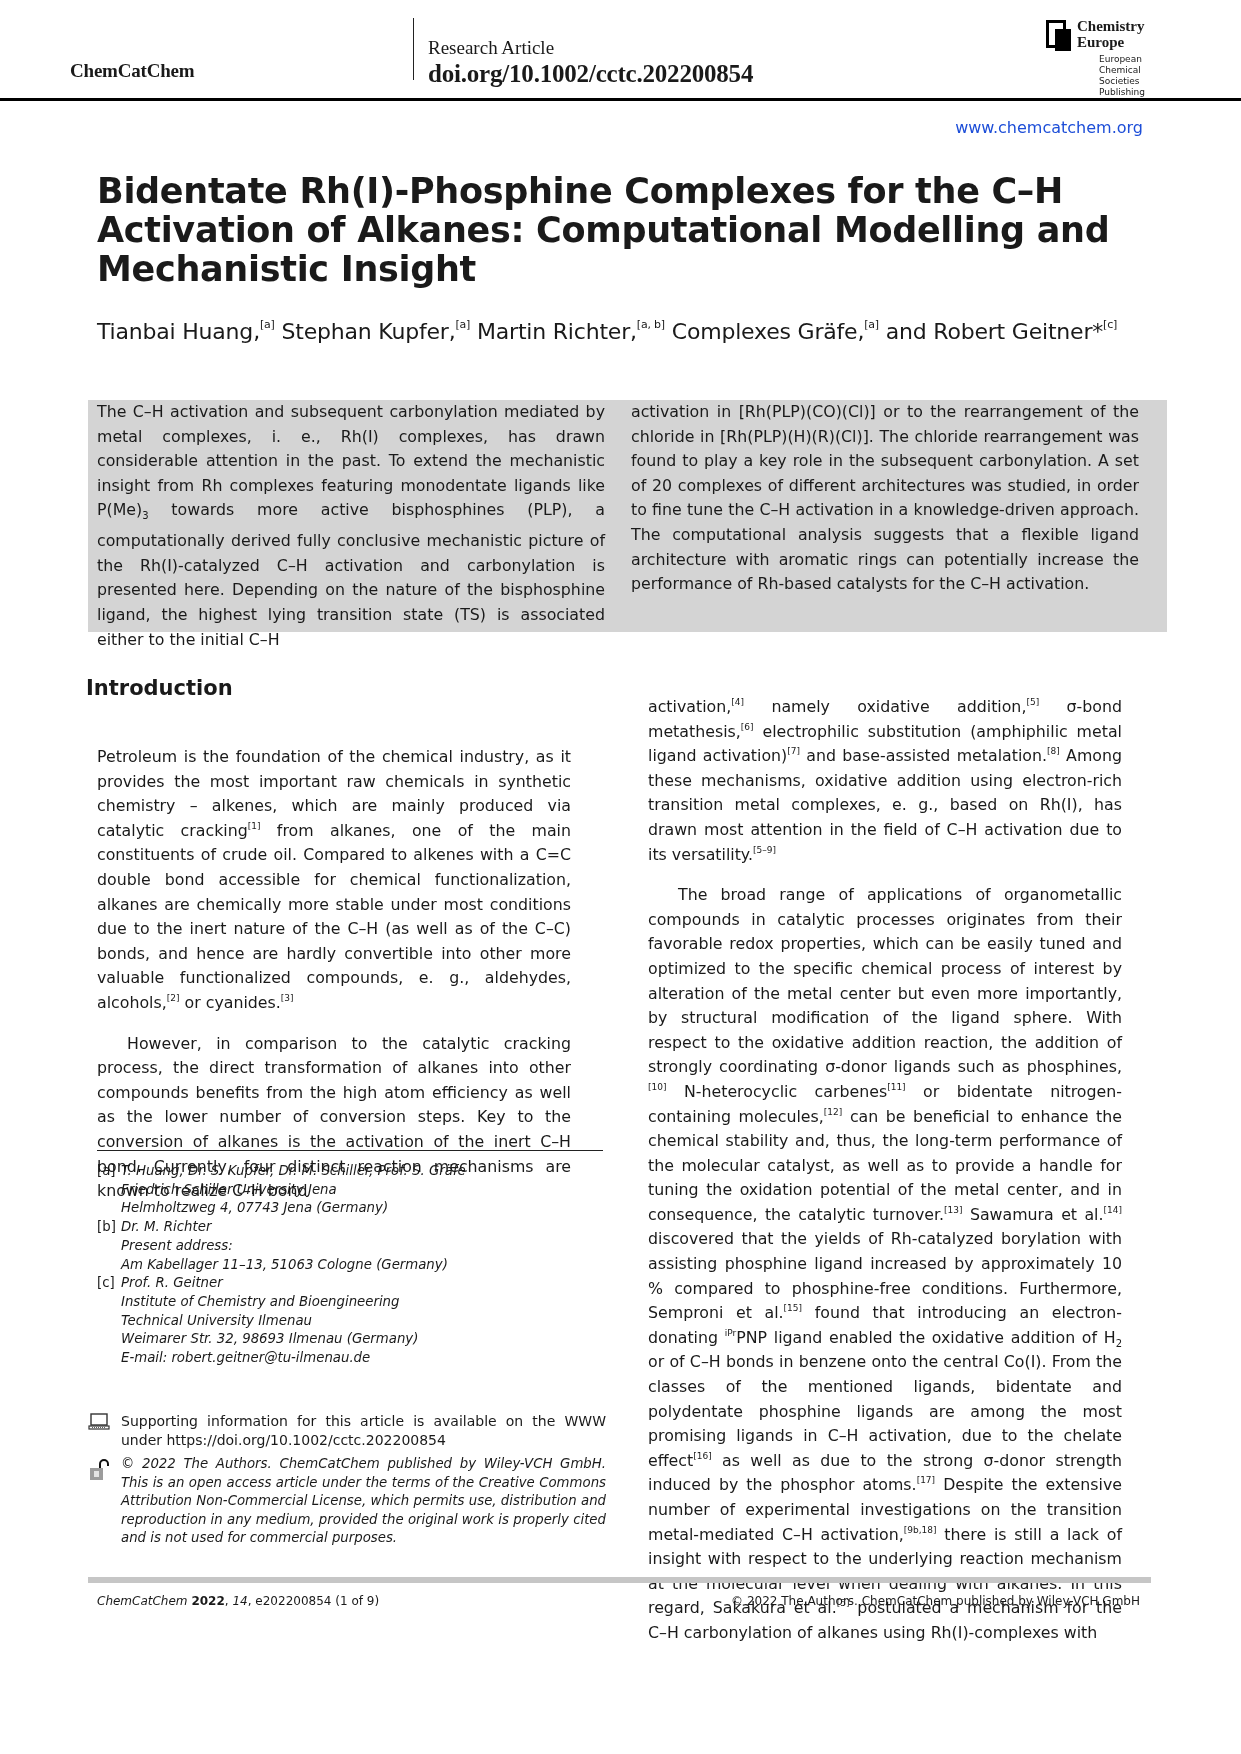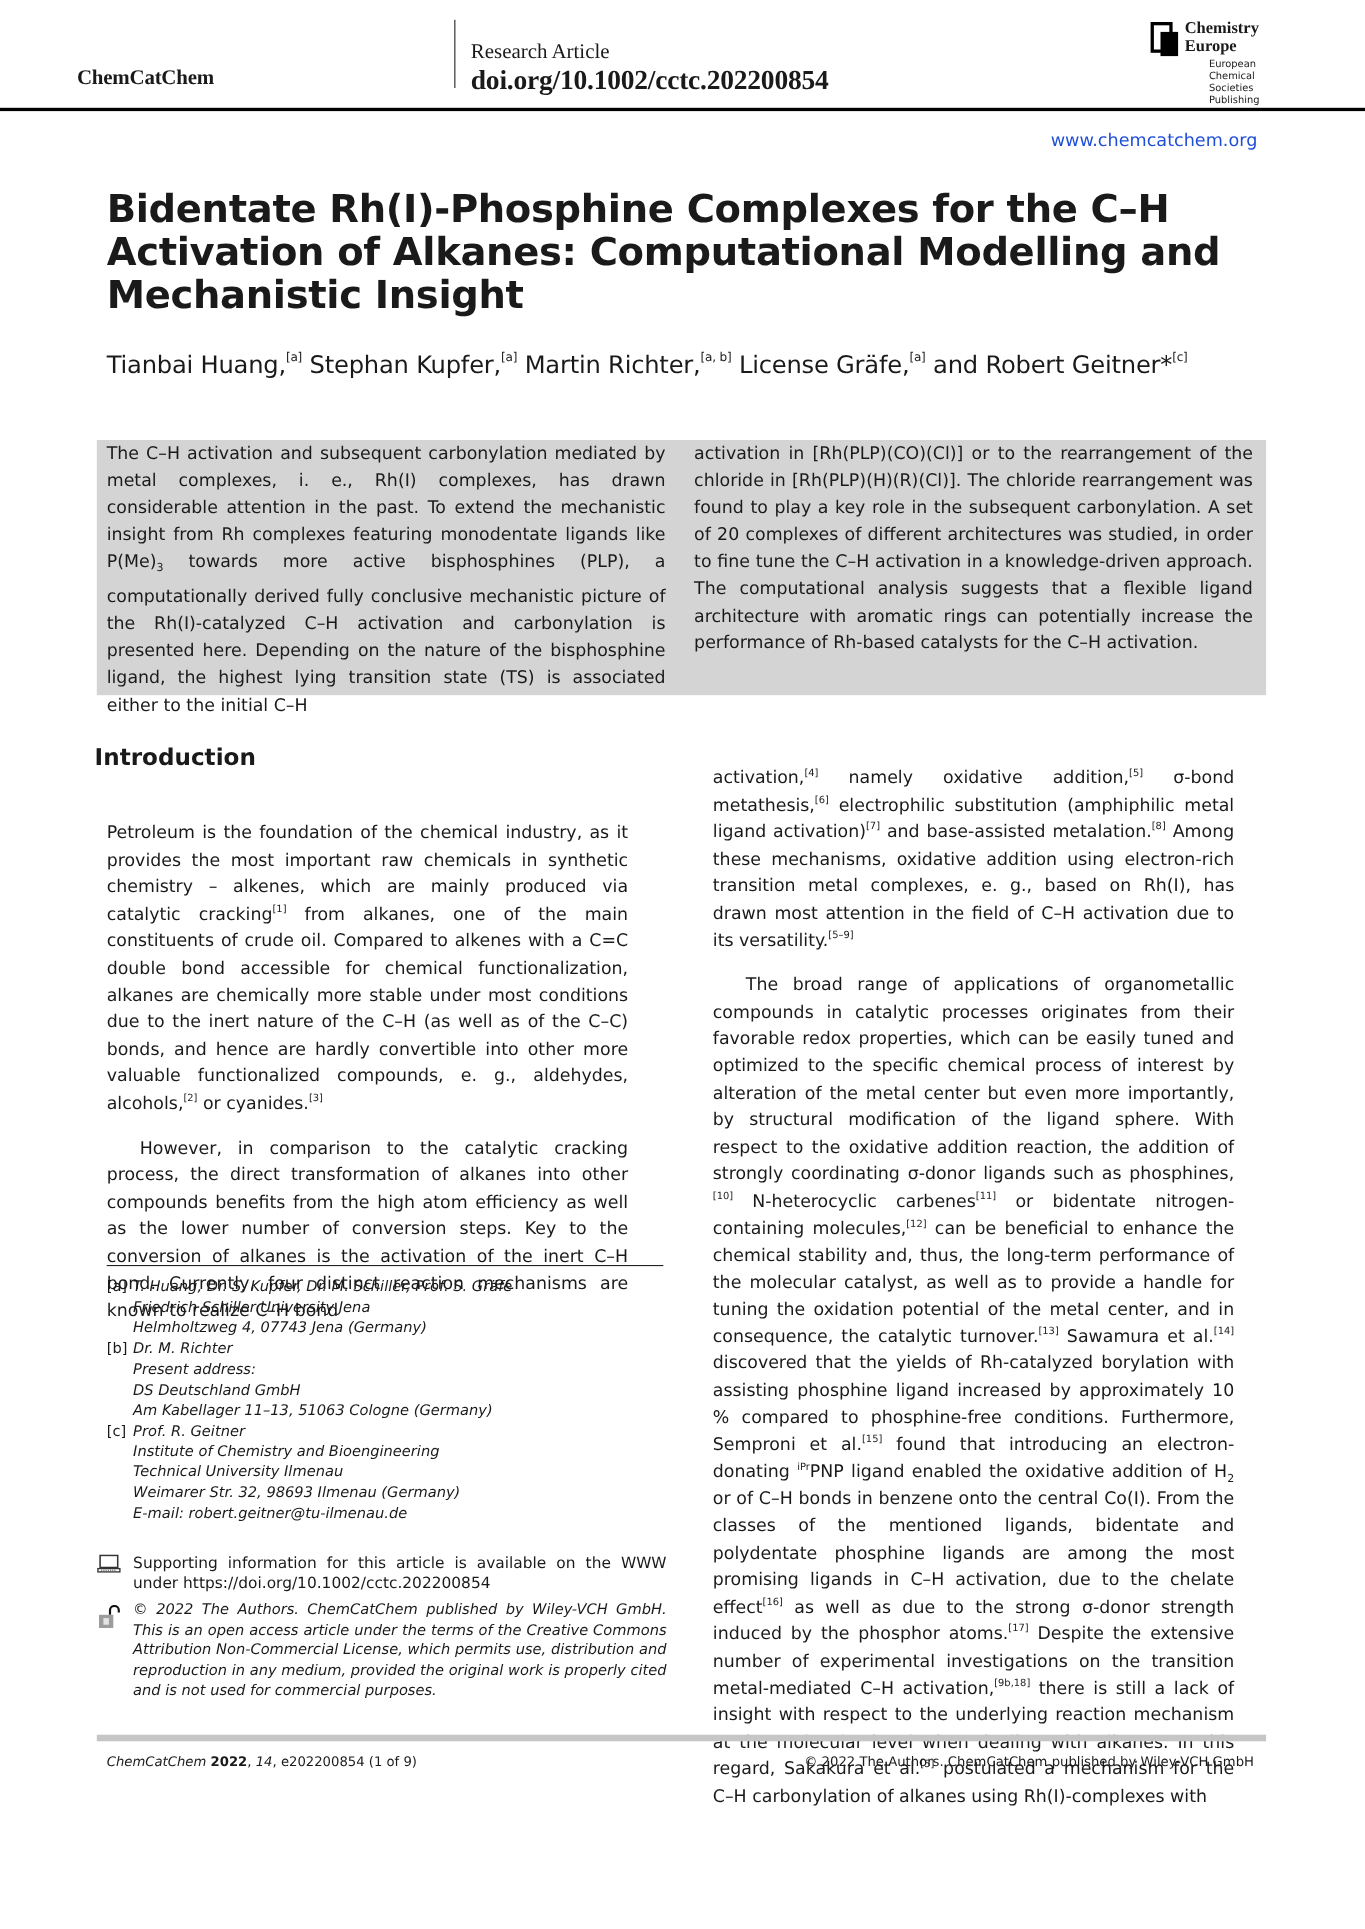--- a/index.html
+++ b/index.html
@@ -29,21 +29,21 @@
   
   #paper-title {
     left: 97px; top: 172px; width: 1050px;
     font-size: 35px; font-weight: bold; line-height: 39px; letter-spacing: -0.3px;
   }
   #authors { left: 97px; top: 318px; font-size: 22px; letter-spacing: -0.2px; }
   #authors sup { font-size: 11px; vertical-align: 11px; }
 
   
   #abstract-box {
-    left: 88px; top: 400px; width: 1063px; height: 232px; background: #d4d4d4;
+    left: 88px; top: 400px; width: 1063px; height: 232px; background: #d4d4d4; padding-left: 16px;
   }
   .abstract-col {
     position: absolute; top: 0; width: 508px;
     font-size: 15.8px; line-height: 24.6px; text-align: justify;
   }
   #abstract-left { left: 9px; }
   #abstract-right { left: 543px; }
   .abstract-col sub { font-size: 10px; }
 
   
@@ -101,21 +101,21 @@
 
 <div class="abs" id="header-rule"></div>
 <div class="abs" id="website">www.chemcatchem.org</div>
 
 <div class="abs" id="paper-title">Bidentate Rh(I)-Phosphine Complexes for the C–H Activation of Alkanes: Computational Modelling and Mechanistic Insight</div>
 
 <div class="abs" id="authors">
   <span><span>Tianbai Huang,</span><sup>[a]</sup></span>
   <span><span>Stephan Kupfer,</span><sup>[a]</sup></span>
   <span><span>Martin Richter,</span><sup>[a, b]</sup></span>
-  <span><span>License Gräfe,</span><sup>[a]</sup></span>
+  <span><span>Complexes Gräfe,</span><sup>[a]</sup></span>
   <span><span>and Robert Geitner*</span><sup>[c]</sup></span>
 </div>
 
 <div class="abs" id="abstract-box">
   <div class="abstract-col" id="abstract-left"><span>The C–H activation and subsequent carbonylation mediated by metal complexes, i. e., Rh(I) complexes, has drawn considerable attention in the past. To extend the mechanistic insight from Rh complexes featuring monodentate ligands like P(Me)</span><sub>3</sub><span> towards more active bisphosphines (PLP), a computationally derived fully conclusive mechanistic picture of the Rh(I)-catalyzed C–H activation and carbonylation is presented here. Depending on the nature of the bisphosphine ligand, the highest lying transition state (TS) is associated either to the initial C–H</span></div>
   <div class="abstract-col" id="abstract-right">activation in [Rh(PLP)(CO)(Cl)] or to the rearrangement of the chloride in [Rh(PLP)(H)(R)(Cl)]. The chloride rearrangement was found to play a key role in the subsequent carbonylation. A set of 20 complexes of different architectures was studied, in order to fine tune the C–H activation in a knowledge-driven approach. The computational analysis suggests that a flexible ligand architecture with aromatic rings can potentially increase the performance of Rh-based catalysts for the C–H activation.</div>
 </div>
 
 <div class="abs" id="section-heading">Introduction</div>
 
@@ -138,21 +138,20 @@
       <div>T. Huang, Dr. S. Kupfer, Dr. M. Schiller, Prof. S. Gräfe</div>
       <div>Friedrich Schiller University Jena</div>
       <div>Helmholtzweg 4, 07743 Jena (Germany)</div>
     </div>
   </div>
   <div class="aff">
     <span class="tag">[b]</span>
     <div class="lines">
       <div>Dr. M. Richter</div>
       <div>Present address:</div>
-      <div>DS Deutschland GmbH</div>
       <div>Am Kabellager 11–13, 51063 Cologne (Germany)</div>
     </div>
   </div>
   <div class="aff">
     <span class="tag">[c]</span>
     <div class="lines">
       <div>Prof. R. Geitner</div>
       <div>Institute of Chemistry and Bioengineering</div>
       <div>Technical University Ilmenau</div>
       <div>Weimarer Str. 32, 98693 Ilmenau (Germany)</div>

